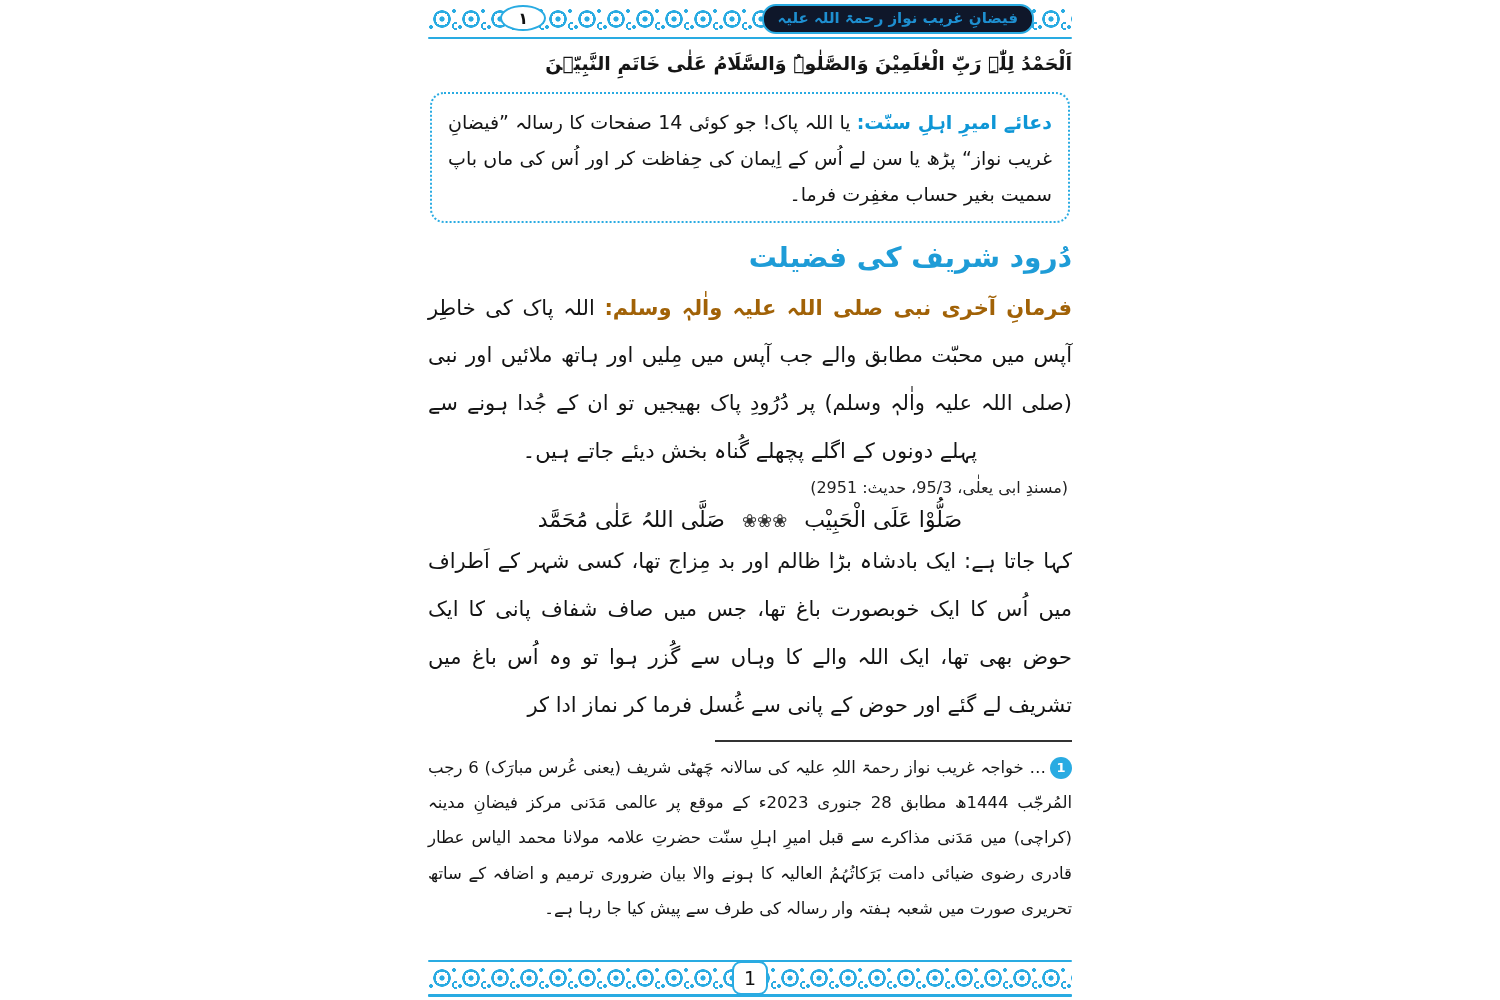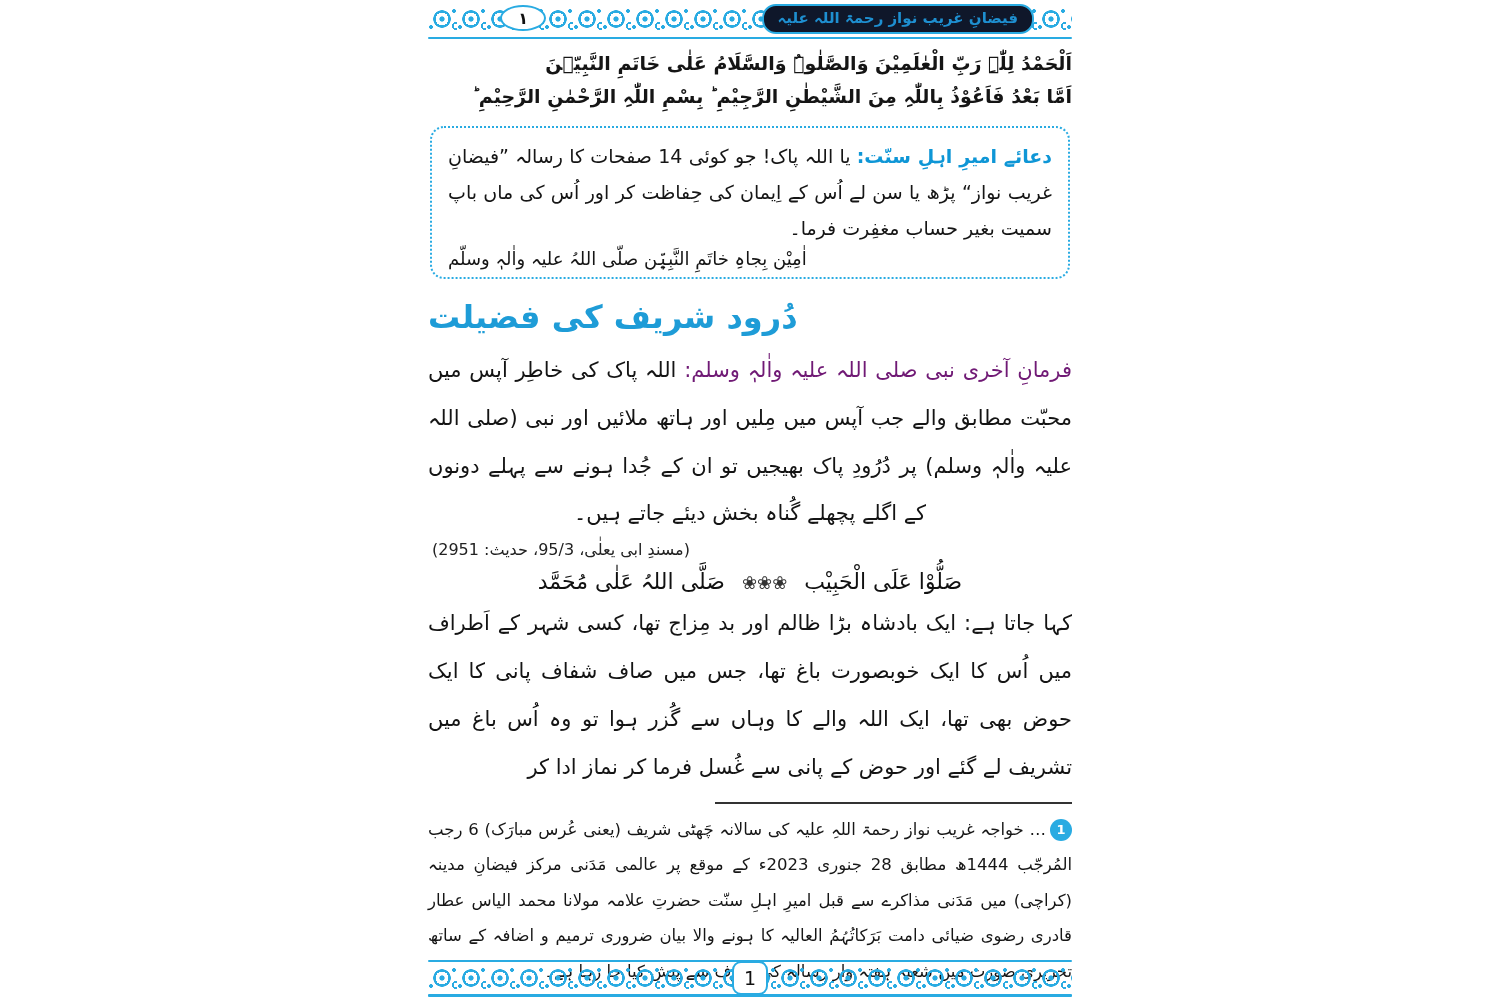--- a/index.html
+++ b/index.html
@@ -99,49 +99,49 @@
   .ameen-line {
     font-size: 18px;
     margin-top: 2px;
     text-align: left;
     font-weight: 500;
     color: #151515;
   }
 
   
   .section-heading {
-    text-align: left;
+    text-align: right;
     color: #1E9CD7;
-    font-size: 32px;
+    font-size: 28px;
     font-weight: bold;
     line-height: 1.5;
   }
   .h-durood { margin-top: 14px; }
   .h-king   { margin-top: 10px; }
 
   
   .body-para {
     font-size: 21px;
     line-height: 2.28;
     text-align: justify;
     color: #141414;
   }
   .para-durood { margin-top: 6px; text-align-last: center; }
   .para-king   { margin-top: 6px; }
-  .inline-heading { color: #701a75; font-weight: normal; }
+  .inline-heading { color: #a16207; font-weight: bold; }
 
   .reference {
     font-size: 16px;
     color: #222;
     text-align: left;
     direction: rtl;
     margin: 2px 4px 0 4px;
   }
   
-  .reference { text-align: left; }
+  .reference { text-align: right; }
 
   .salawat {
     margin-top: 10px;
     text-align: center;
     font-size: 22px;
     font-weight: normal;
     color: #111;
     letter-spacing: 0.5px;
   }
   .salawat .flowers { color: #333; font-size: 18px; padding: 0 10px; }
@@ -205,27 +205,25 @@
       <span>فیضانِ غریب نواز رحمۃ اللہ علیہ</span>
     </div>
     <div class="page-oval">
       <span>۱</span>
     </div>
     <div class="rule r2"></div>
   </div>
 
   <div class="hamd">
     <div>اَلْحَمْدُ لِلّٰہِ رَبِّ الْعٰلَمِیْنَ وَالصَّلٰوۃُ وَالسَّلَامُ عَلٰی خَاتَمِ النَّبِیّٖنَ</div>
-    <div>اَمَّا بَعْدُ فَاَعُوْذُ بِاللّٰہِ مِنَ الشَّیْطٰنِ الرَّجِیْمِ ؕ بِسْمِ اللّٰہِ الرَّحْمٰنِ الرَّحِیْمِ ؕ</div>
   </div>
 
 
   <div class="dua-box">
     <p><span class="dua-label">دعائے امیرِ اہلِ سنّت:</span> <span>یا اللہ پاک! جو کوئی 14 صفحات کا رسالہ ”فیضانِ غریب نواز“ پڑھ یا سن لے اُس کے اِیمان کی حِفاظت کر اور اُس کی ماں باپ سمیت بغیر حساب مغفِرت فرما۔</span></p>
-    <div class="ameen-line">اٰمِیْن بِجاہِ خاتَمِ النَّبِیّٖن صلّی اللہُ علیہ واٰلہٖ وسلّم</div>
   </div>
 
   <div class="section-heading h-durood">دُرود شریف کی فضیلت</div>
 
   <p class="body-para para-durood"><span class="inline-heading">فرمانِ آخری نبی صلی اللہ علیہ واٰلہٖ وسلم:</span> <span>اللہ پاک کی خاطِر آپس میں محبّت مطابق والے جب آپس میں مِلیں اور ہاتھ ملائیں اور نبی (صلی اللہ علیہ واٰلہٖ وسلم) پر دُرُودِ پاک بھیجیں تو ان کے جُدا ہونے سے پہلے دونوں کے اگلے پچھلے گُناہ بخش دیئے جاتے ہیں۔</span></p>
 
   <div class="reference">(مسندِ ابی یعلٰی، 95/3، حدیث: 2951)</div>
 
   <div class="salawat">
     <span>صَلُّوْا عَلَی الْحَبِیْب</span>

